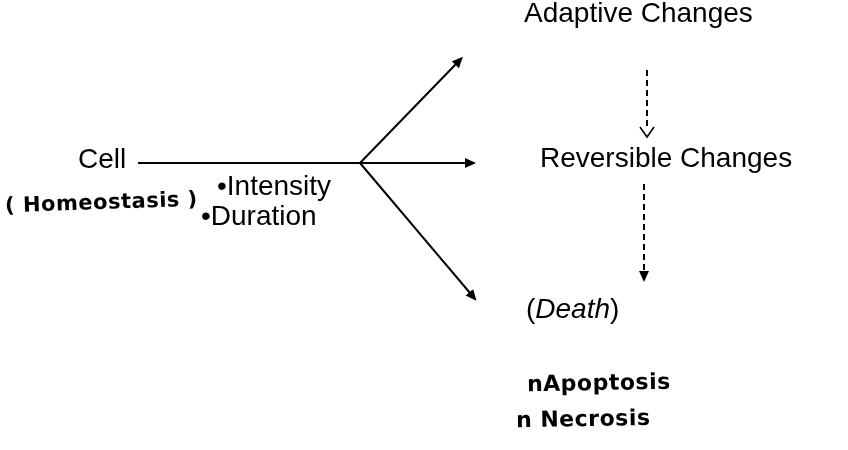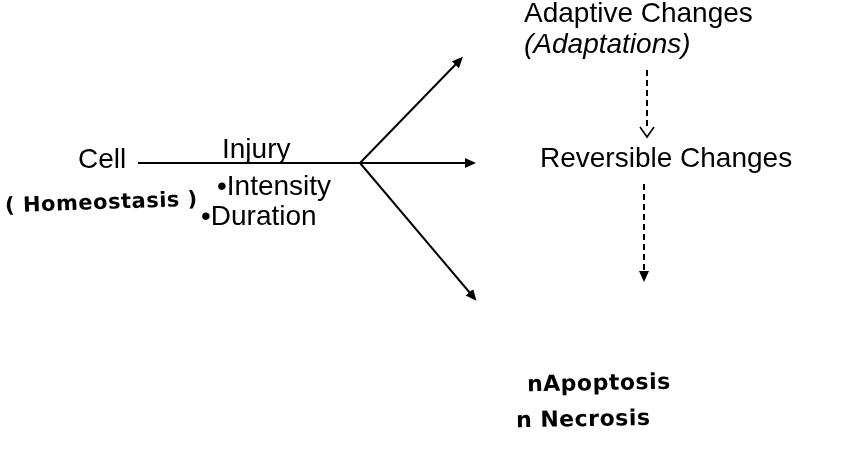--- a/index.html
+++ b/index.html
@@ -67,32 +67,31 @@
     <line x1="647" y1="70" x2="647" y2="128" stroke="#000000" stroke-width="2" stroke-dasharray="6 4"></line>
     <polyline points="640,127 647,137 654,127" fill="none" stroke="#000000" stroke-width="1.6"></polyline>
 
     <line x1="644" y1="184" x2="644" y2="272" stroke="#000000" stroke-width="2" stroke-dasharray="6 4" marker-end="url(#ah)"></line>
   </svg>
 
   <div class="label" style="left:78px; top:143px;text-align:center;">Cell</div>
 
   <div class="hand hand-homeostasis">( Homeostasis )</div>
 
-  <div class="label" style="left:222px; top:133px;">Injury</div>
 
   <div class="label" style="left:217px; top:170px;">•Intensity</div>
   <div class="label" style="left:201px; top:200px;">•Duration</div>
 
   <div class="label" style="left:524px; top:-3px;">
     <div>Adaptive Changes</div>
-    <div class="italic">(Adaptations)</div>
   </div>
 
   <div class="label" style="left:540px; top:142px;">Reversible Changes</div>
 
   <div class="label" style="left:526px; top:293px;">
+    <div><span>(</span><span class="italic">Death</span><span>)</span></div>
   </div>
 
   <div class="hand hand-note-1"><span>n</span><span>Apoptosis</span></div>
 
   <div class="hand hand-note-2"><span>n </span><span>Necrosis</span></div>
 
 </div>
 
 </body></html>

